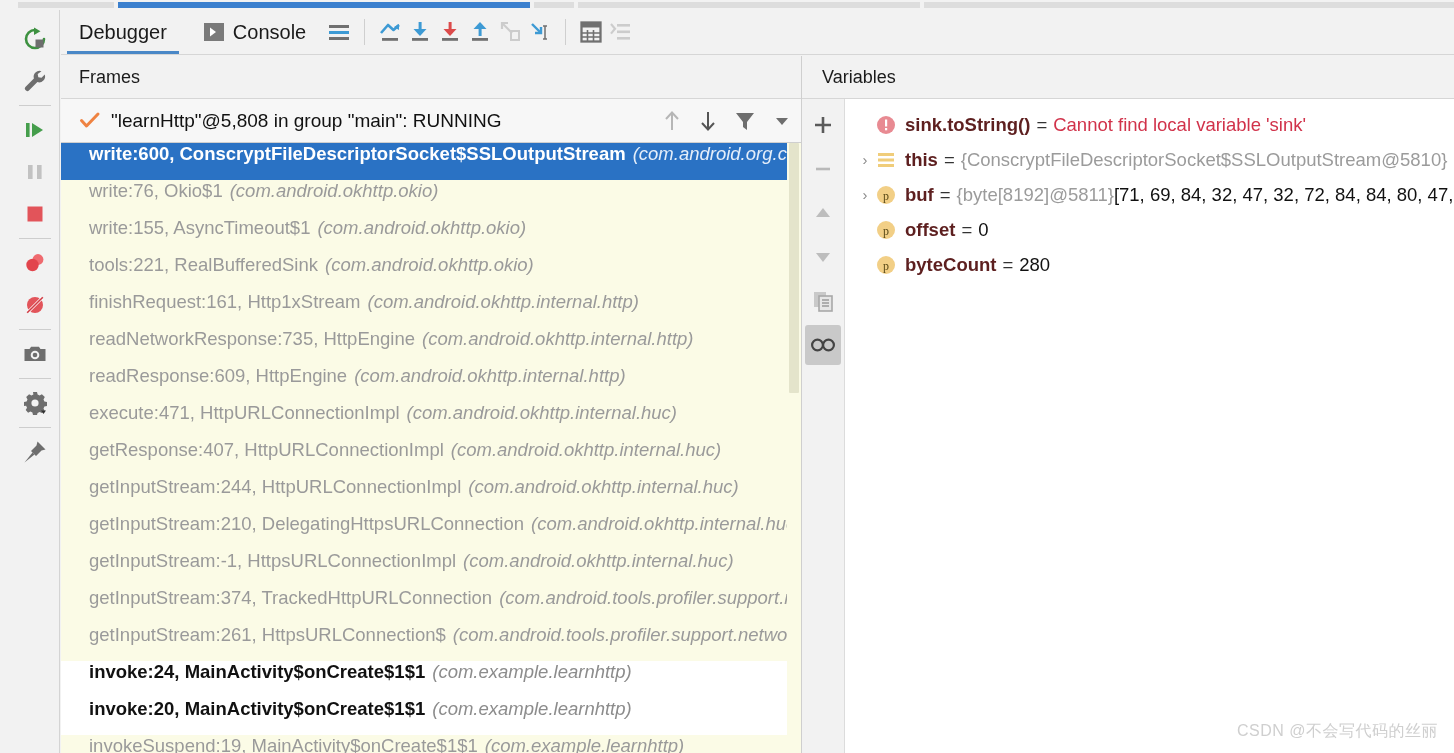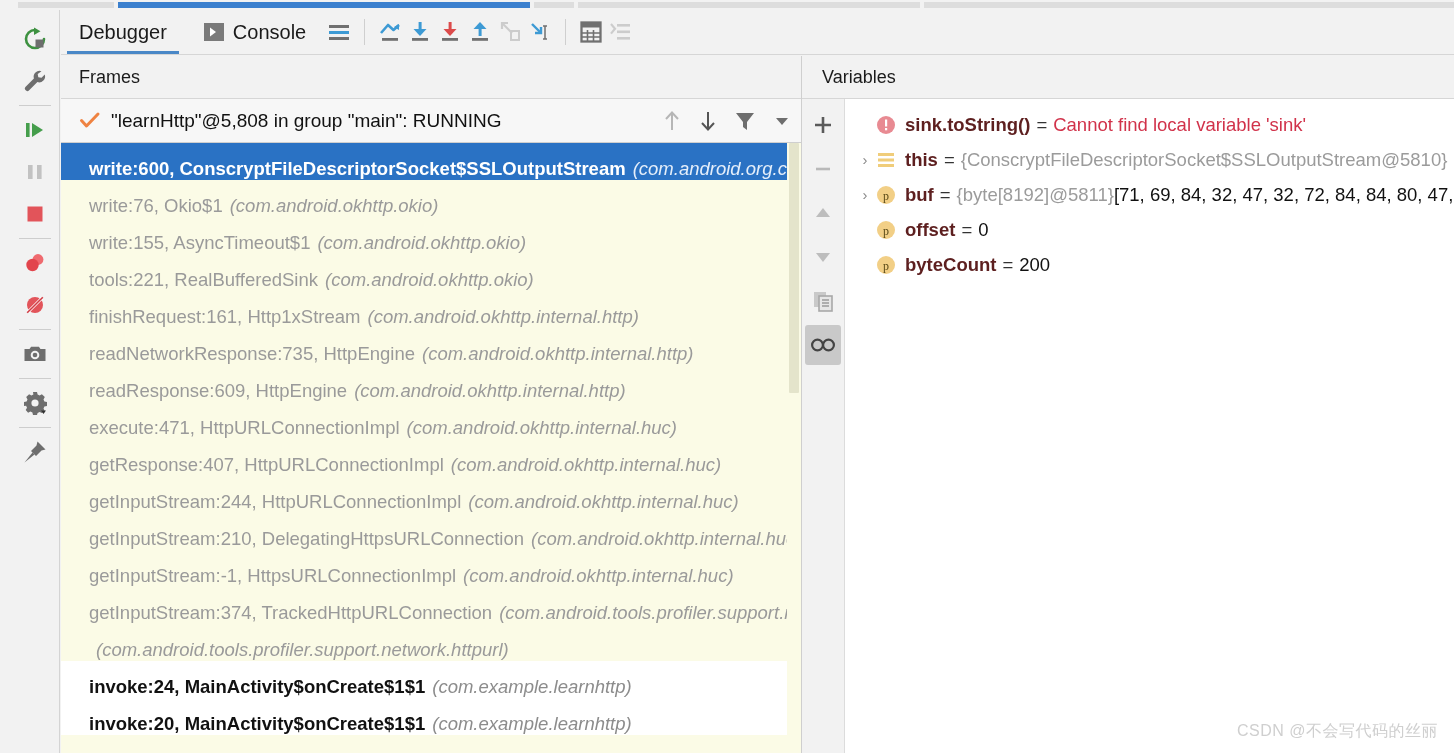--- a/index.html
+++ b/index.html
@@ -104,21 +104,21 @@
   }
 
   
   .frames-list {
     position: relative;
     height: 610px;
     overflow: hidden;
     background: #fbfbe6;
   }
   .frame-row {
-    height: 37px; display: flex; align-items: flex-end;
+    height: 37px; display: flex; align-items: flex-start;
     padding-left: 28px; white-space: nowrap; overflow: hidden;
     font-size: 18.5px; cursor: pointer;
   }
   .frame-row.lib { background: #fbfbe6; }
   .frame-row.user { background: #ffffff; }
   .frame-row.selected { background: #2a72c4; }
   .frame-row .loc { color: #9a9a9a; }
   .frame-row.user .loc { color: #111111; font-weight: 600; }
   .frame-row.selected .loc { color: #ffffff; font-weight: 600; }
   .frame-row .pkg { color: #9a9a9a; font-style: italic; margin-left: 7px; }
@@ -419,20 +419,21 @@
         </div>
         <div class="frame-row lib">
           <span class="loc">getInputStream:-1, HttpsURLConnectionImpl</span>
           <span class="pkg">(com.android.okhttp.internal.huc)</span>
         </div>
         <div class="frame-row lib">
           <span class="loc">getInputStream:374, TrackedHttpURLConnection</span>
           <span class="pkg">(com.android.tools.profiler.support.network.httpurl)</span>
         </div>
         <div class="frame-row lib">
+          <span class="loc">getInputStream:261, HttpsURLConnection$</span>
           <span class="pkg">(com.android.tools.profiler.support.network.httpurl)</span>
         </div>
         <div class="frame-row user">
           <span class="loc">invoke:24, MainActivity$onCreate$1$1</span>
           <span class="pkg">(com.example.learnhttp)</span>
         </div>
         <div class="frame-row user">
           <span class="loc">invoke:20, MainActivity$onCreate$1$1</span>
           <span class="pkg">(com.example.learnhttp)</span>
         </div>
@@ -542,20 +543,20 @@
           <div class="var-row">
             <span class="var-arrow"></span>
             <span class="var-badge">
               <svg width="22" height="22" viewBox="0 0 22 22">
                 <circle cx="11" cy="11" r="9" fill="#f2cf86"></circle>
                 <text x="11" y="16" font-size="12" font-family="Liberation Serif, serif" fill="#5a4a18" text-anchor="middle">p</text>
               </svg>
             </span>
             <span class="var-name">byteCount</span>
             <span class="var-eq">=</span>
-            <span class="var-val ">200</span>
+            <span class="var-val ">280</span>
           </div>
         </div>
     </div>
   </div>
 
   <div class="watermark">CSDN @不会写代码的丝丽</div>
 </div>
 
 </body></html>

